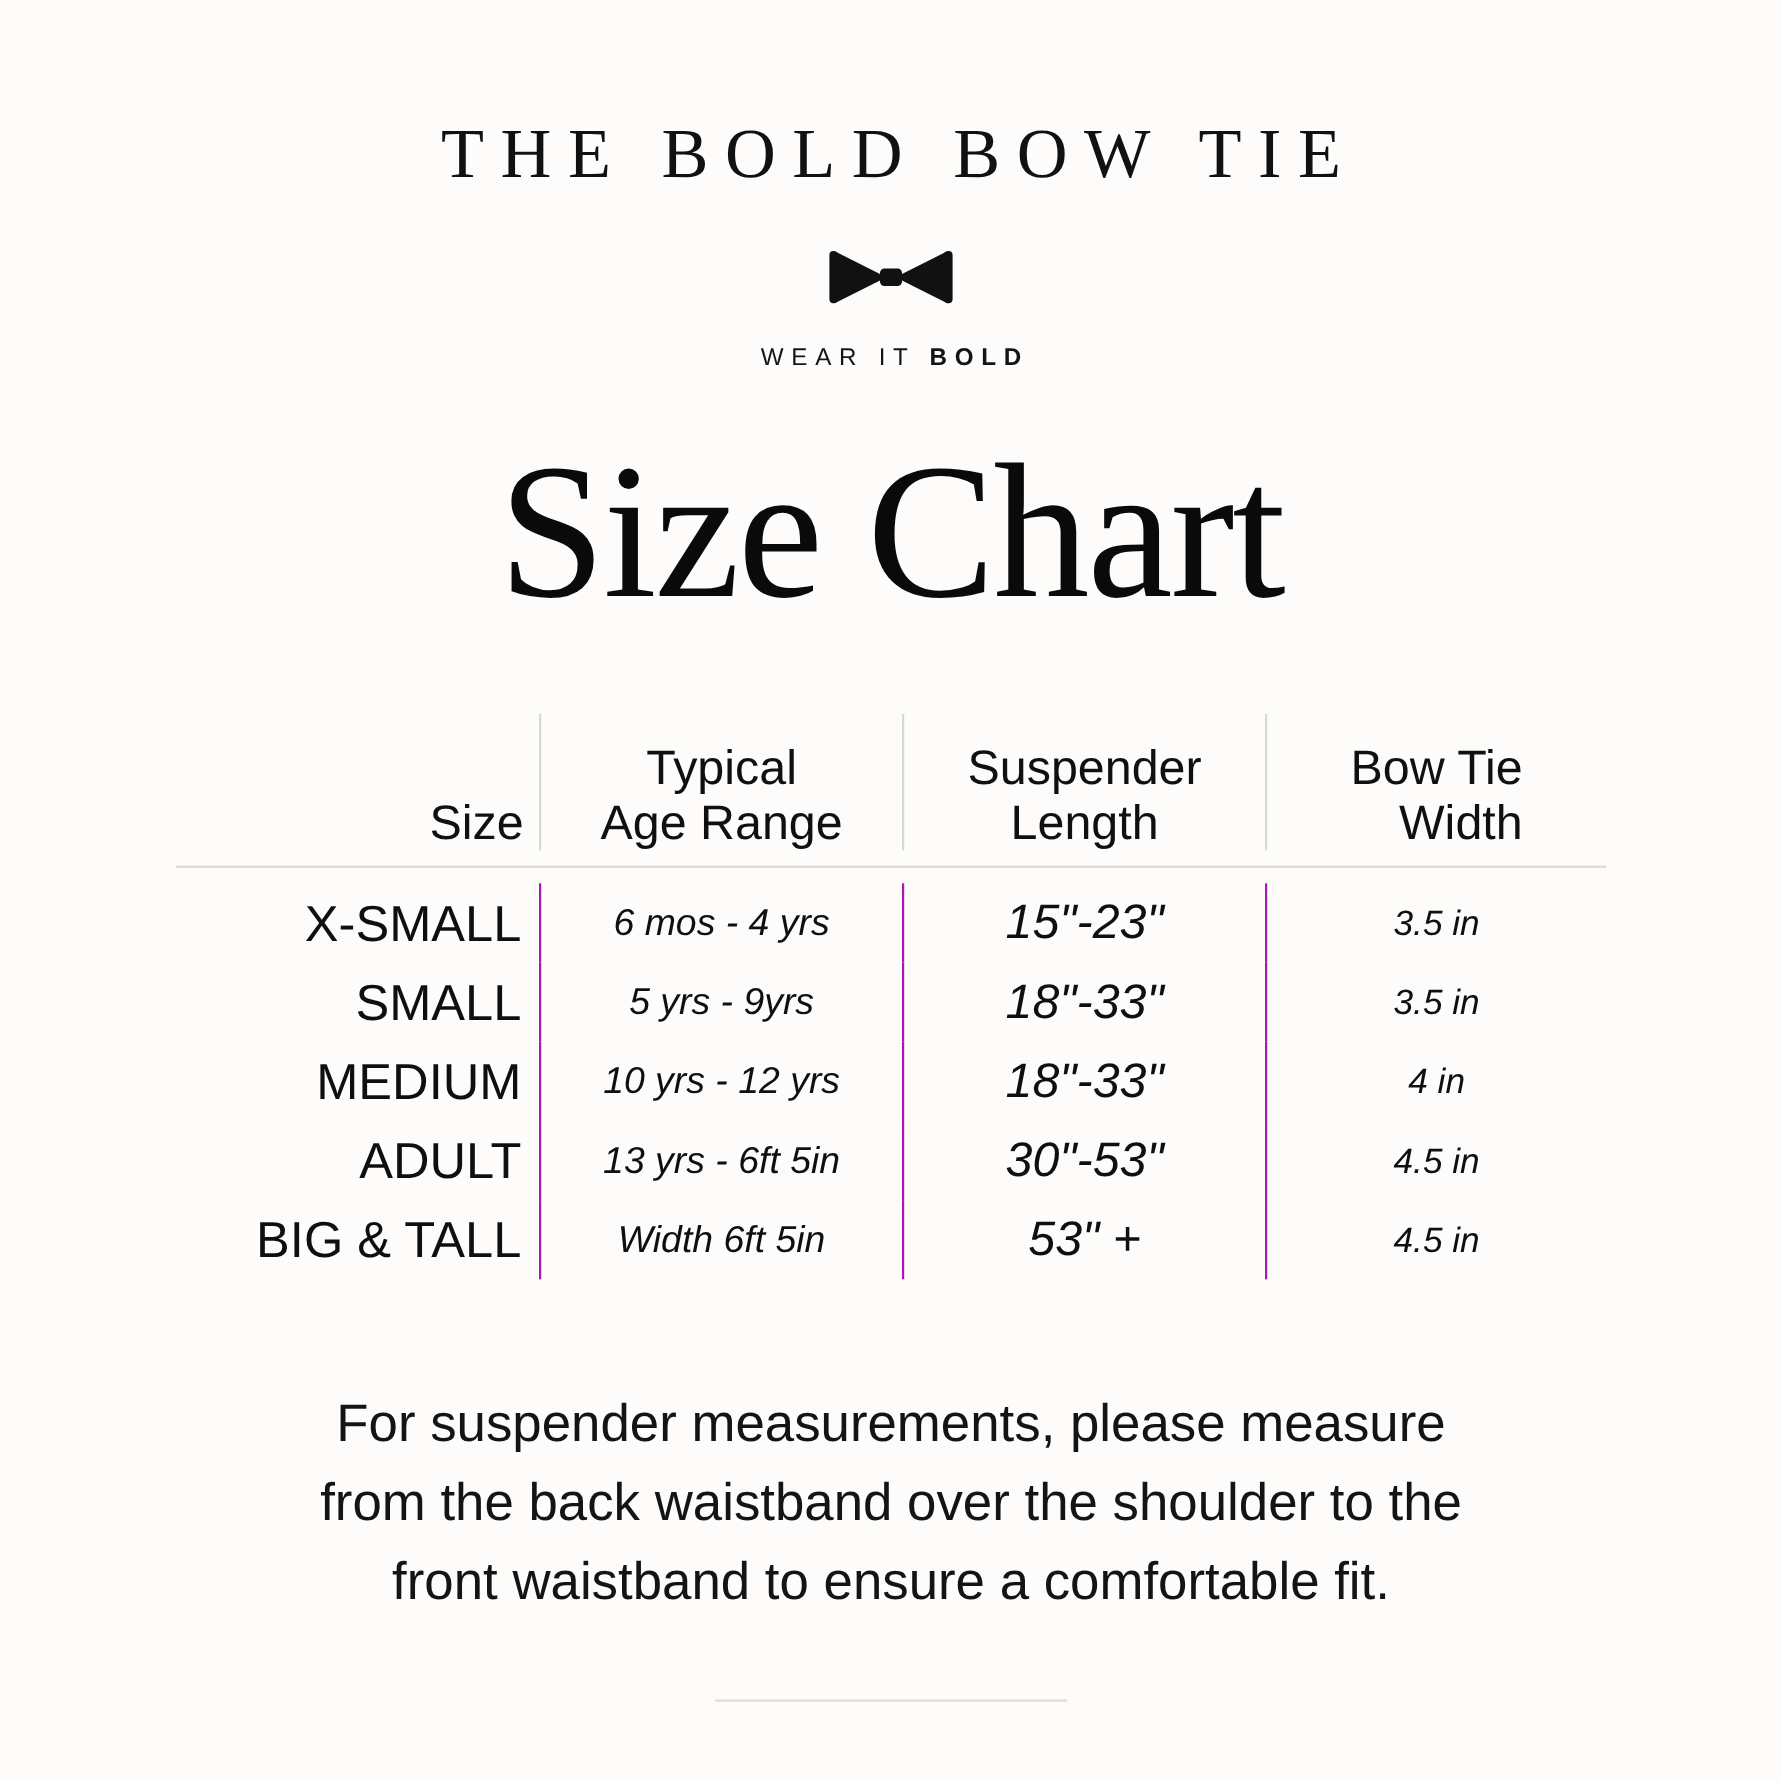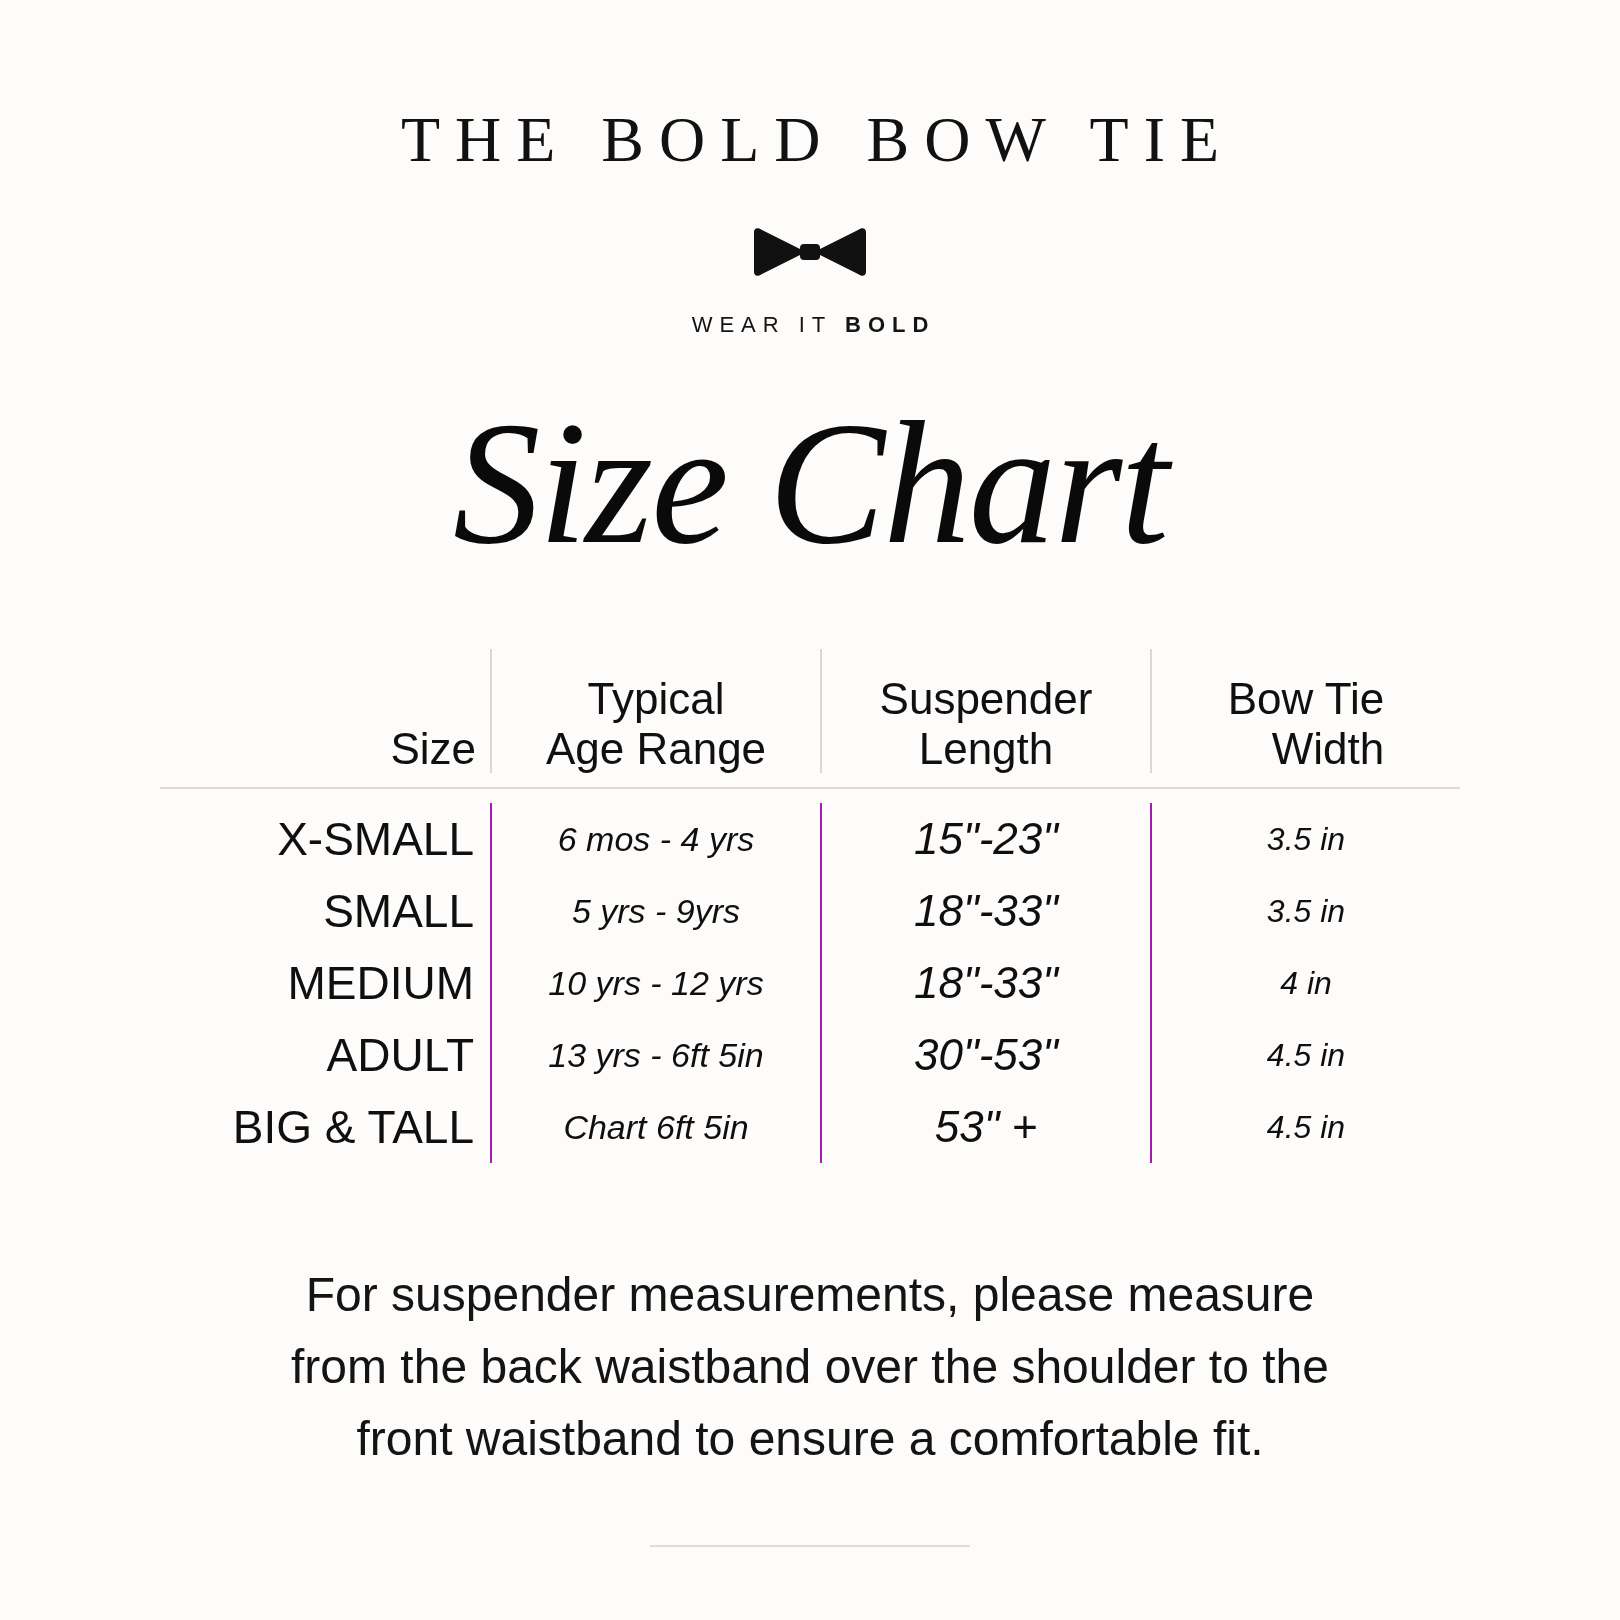--- a/index.html
+++ b/index.html
@@ -53,21 +53,20 @@
     font-weight: 700;
   }
   .title {
     font-family: "Liberation Serif", serif;
     font-size: 175px;
     line-height: 1;
     font-weight: 400;
     margin-top: 58px;
     letter-spacing: -2px;
     color: #0a0a0a;
-    font-style: italic;
   }
 
   .table {
     margin-top: 78px;
     width: 1300px;
     display: flex;
     flex-direction: column;
     align-items: center;
   }
   .thead {
@@ -220,21 +219,21 @@
 
       <div class="row">
         <div class="td col-size cell-size">ADULT</div>
         <div class="td col-age cell-age">13 yrs - 6ft 5in</div>
         <div class="td col-susp cell-susp">30"-53"</div>
         <div class="td col-width cell-width">4.5 in</div>
       </div>
 
       <div class="row">
         <div class="td col-size cell-size">BIG &amp; TALL</div>
-        <div class="td col-age cell-age">Chart 6ft 5in</div>
+        <div class="td col-age cell-age">Width 6ft 5in</div>
         <div class="td col-susp cell-susp">53" +</div>
         <div class="td col-width cell-width">4.5 in</div>
       </div>
 
     </div>
   </div>
 
   <div class="note">For suspender measurements, please measure from the back waistband over the shoulder to the front waistband to ensure a comfortable fit.</div>
 
   <div class="footer-rule"></div>

